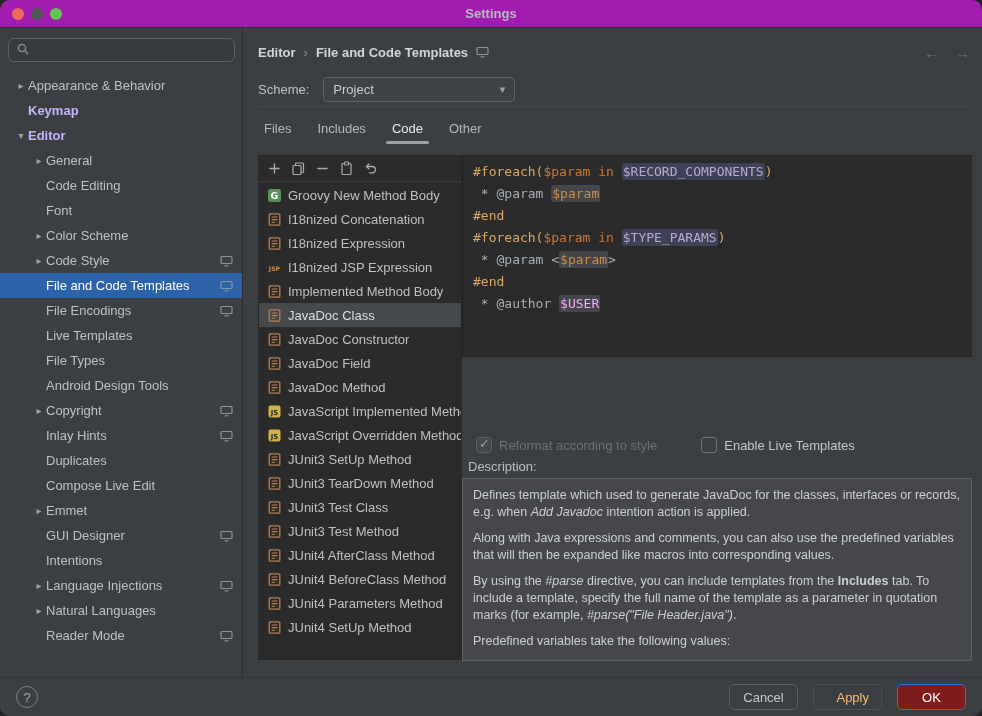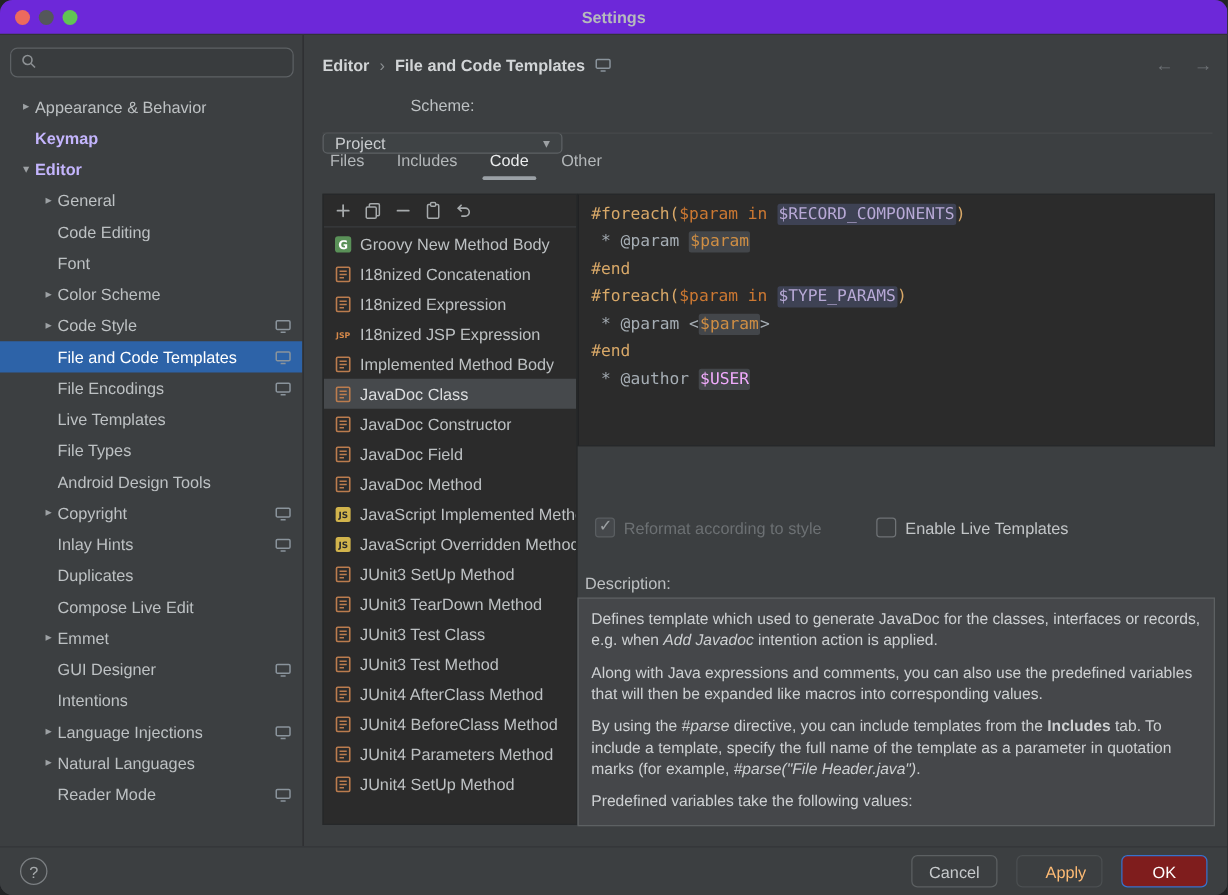--- a/index.html
+++ b/index.html
@@ -3,21 +3,21 @@
 <meta charset="utf-8">
 <style>
   * { margin:0; padding:0; box-sizing:border-box; }
   html,body { background:#222426; }
   body { font-family:"Liberation Sans","DejaVu Sans",sans-serif; }
 
   .window { position:relative; width:982px; height:716px; background:#3c3f41;
             border-radius:10px; overflow:hidden; color:#bdc1c3; font-size:13px; }
 
   
-  .titlebar { position:absolute; top:0; left:0; right:0; height:28px; background:#6d28d9;
+  .titlebar { position:absolute; top:0; left:0; right:0; height:28px; background:#a21caf;
               border-bottom:1px solid #313436; z-index:5; }
   .traffic { position:absolute; top:8px; width:12px; height:12px; border-radius:50%; display:inline-block; cursor:pointer; }
   .t-close { left:12px;  background:#ec6a5e; }
   .t-min   { left:31px;  background:#54575a; }
   .t-zoom  { left:50px;  background:#61c454; }
   .title { position:absolute; inset:0; line-height:28px; text-align:center; font-weight:bold; color:#b6babd; }
 
   
   .sidebar { position:absolute; top:28px; left:0; width:243px; bottom:39px; background:#3c3f41;
              border-right:1px solid #2b2d2f; overflow:hidden; }
@@ -38,21 +38,21 @@
   .main { position:absolute; left:244px; top:28px; right:0; bottom:39px; background:#3c3f41; }
 
   .breadcrumb { position:absolute; left:14px; top:12px; right:12px; height:24px; display:flex; align-items:center; gap:8px; }
   .bc-part { font-weight:bold; color:#d2d5d7; }
   .bc-part.link { cursor:pointer; }
   .bc-sep { color:#8b8f92; }
   .bc-icon { line-height:0; }
   .nav-arrows { margin-left:auto; display:flex; gap:16px; color:#6f7377; font-size:15px; }
   .nav-arrows span { cursor:pointer; }
 
-  .scheme-row { position:absolute; left:14px; top:49px; height:25px; display:flex; align-items:center; gap:14px;flex-direction:column; }
+  .scheme-row { position:absolute; left:14px; top:49px; height:25px; display:flex; align-items:center; gap:14px; }
   .scheme-label { color:#bdc1c3; }
   .scheme-select { width:192px; height:25px; background:#3f4345; border:1px solid #5d6164; border-radius:4px;
                    display:flex; align-items:center; padding:0 9px; cursor:pointer; color:#c9ccce; }
   .scheme-select .chev { margin-left:auto; color:#9da1a4; font-size:11px; }
   .scheme-sep { position:absolute; left:14px; right:12px; top:78px; height:1px; background:#46494b; }
 
   .tabs { position:absolute; left:10px; top:88px; height:28px; display:flex; gap:6px; }
   .tab { padding:0 10px; line-height:26px; color:#b3b7b9; cursor:pointer; position:relative; }
   .tab.active { color:#e9ebec; }
   .tab.active::after { content:""; position:absolute; left:4px; right:4px; bottom:0; height:3px;
@@ -77,21 +77,21 @@
             font-family:"DejaVu Sans Mono","Liberation Mono",monospace; font-size:13px; cursor:text; }
   .code-line { height:22px; line-height:22px; white-space:pre; }
   .tk-d  { color:#d8a868; }
   .tk-o  { color:#cc7832; }
   .tk-g  { color:#a6aeb5; }
   .tk-v  { color:#b8a9d6; background:#3e4254; border-radius:2px; padding:1px 1px; }
   .tk-oh { color:#cf8e44; background:#43464a; border-radius:2px; padding:1px 1px; }
   .tk-h  { color:#f0abfc; background:#43464a; border-radius:2px; padding:1px 1px; }
 
   
-  .opts { position:absolute; left:232px; top:384px; height:20px; display:flex; align-items:center; gap:44px; }
+  .opts { position:absolute; left:232px; top:407px; height:20px; display:flex; align-items:center; gap:44px; }
   .opt { display:flex; align-items:center; gap:7px; }
   .cb { width:16px; height:16px; border:1px solid #6f7376; border-radius:3px; display:inline-block;
         position:relative; cursor:pointer; background:transparent; flex:none; }
   .opt.disabled .cb { background:#45484b; border-color:#5a5e61; }
   .cb.checked::after { content:"✓"; position:absolute; left:2px; top:-2px; font-size:13px; color:#9b9fa2; }
   .opt.disabled span:last-child { color:#6c7073; }
   .opt span:last-child { color:#c3c6c8; }
 
   
   .desc-label { position:absolute; left:224px; top:431px; color:#bdc0c2; }

